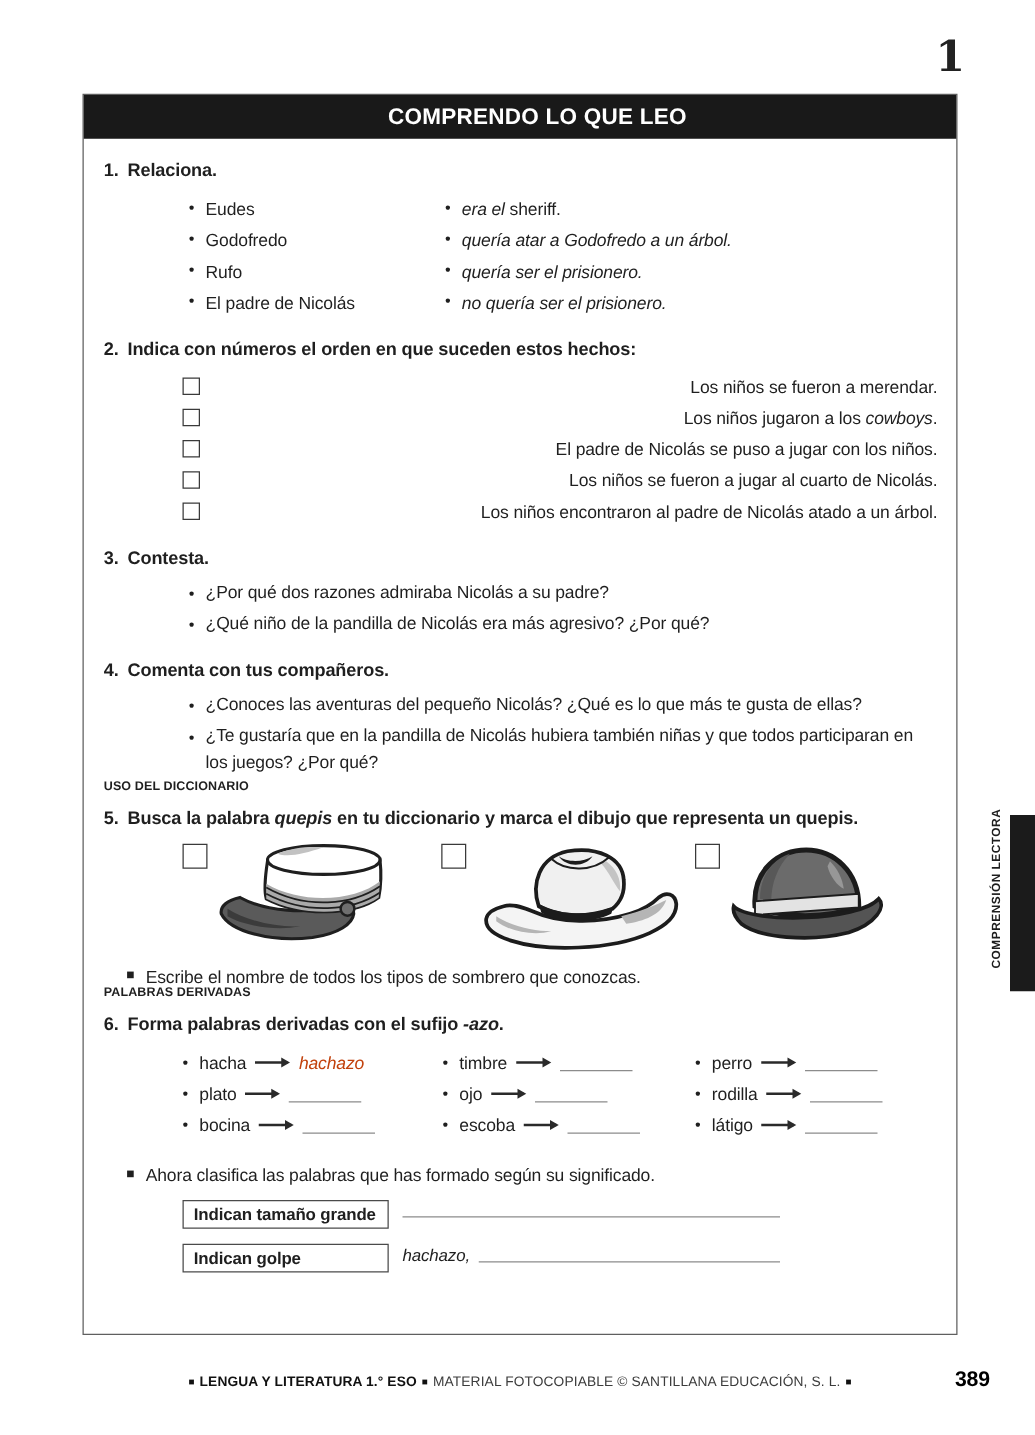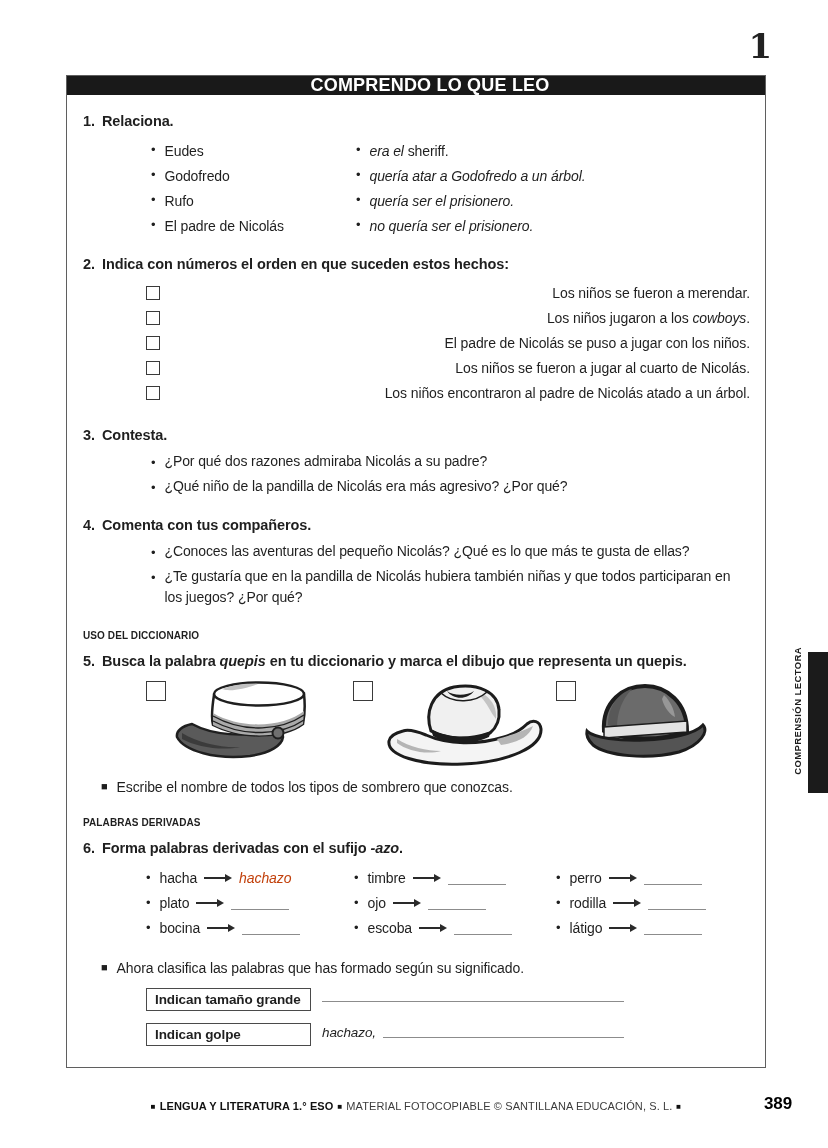--- a/index.html
+++ b/index.html
@@ -11,21 +11,21 @@
   }
   .corner-number {
     position:absolute; top:26px; right:56px;
     font-family:"DejaVu Serif", serif; font-size:34px; font-weight:700; color:#222;
   }
   .sheet {
     position:absolute; left:66px; top:75px; width:700px; height:993px;
     border:1.5px solid #5f5f5f; background:#fff; overflow:hidden;
   }
   .banner {
-    height:20px; background:#191919; display:flex; align-items:center; justify-content:center;
+    height:36px; background:#191919; display:flex; align-items:center; justify-content:center;
     margin:-1px -1px 0 -1px;
     padding-left:28px;
   }
   .banner span { color:#fff; font-weight:700; font-size:18px; letter-spacing:0.2px; }
   .content { padding:0 15px 0 16px; }
 
   .ex-heading { font-weight:700; font-size:14.5px; margin-top:18px; }
   .ex-heading .ex-num { display:inline-block; min-width:16px; margin-right:3px; }
   .section-heading { font-weight:700; font-size:10px; letter-spacing:0.1px; }
 
@@ -98,21 +98,21 @@
   }
   .side-bar { position:absolute; top:652px; right:0; width:20px; height:141px; background:#1b1b1b; }
 
   
   .footer {
     position:absolute; left:66px; top:1100px; width:700px; text-align:center;
     font-size:11px; color:#3c3c3c; letter-spacing:0.1px;
   }
   .footer .fsq { font-size:8px; position:relative; top:-1px; margin:0 4px; color:#111; }
   .footer .bold { font-weight:700; color:#111; }
-  .page-number { position:absolute; top:1094px; right:36px; font-size:17px; font-weight:700; color:#000000; } .mt20 { margin-top:20px; } .mt22 { margin-top:22px; }
+  .page-number { position:absolute; top:1094px; right:36px; font-size:17px; font-weight:700; color:#000000; } .mt20 { margin-top:20px; } .mt22 { }
   .mt12 { margin-top:12px; } .mt8 { margin-top:8px; }
 </style>
 </head>
 <body>
 
 <div>
 
   <div class="corner-number">1</div>
 
   <div class="sheet">

